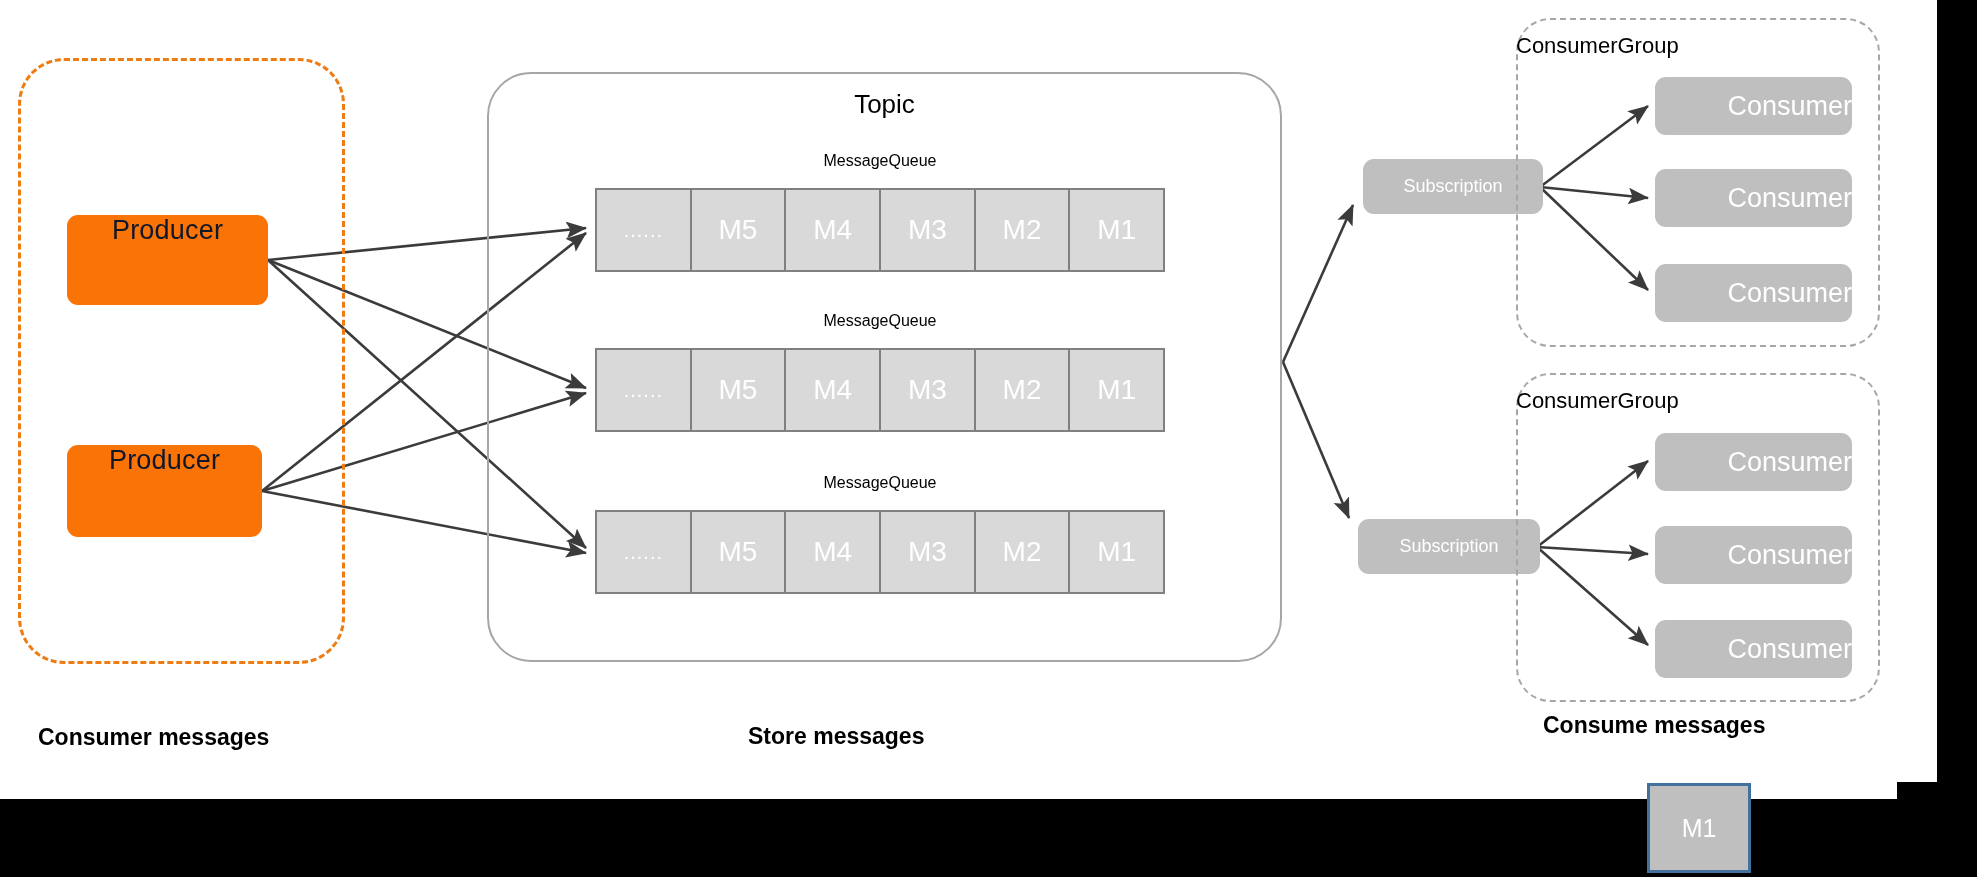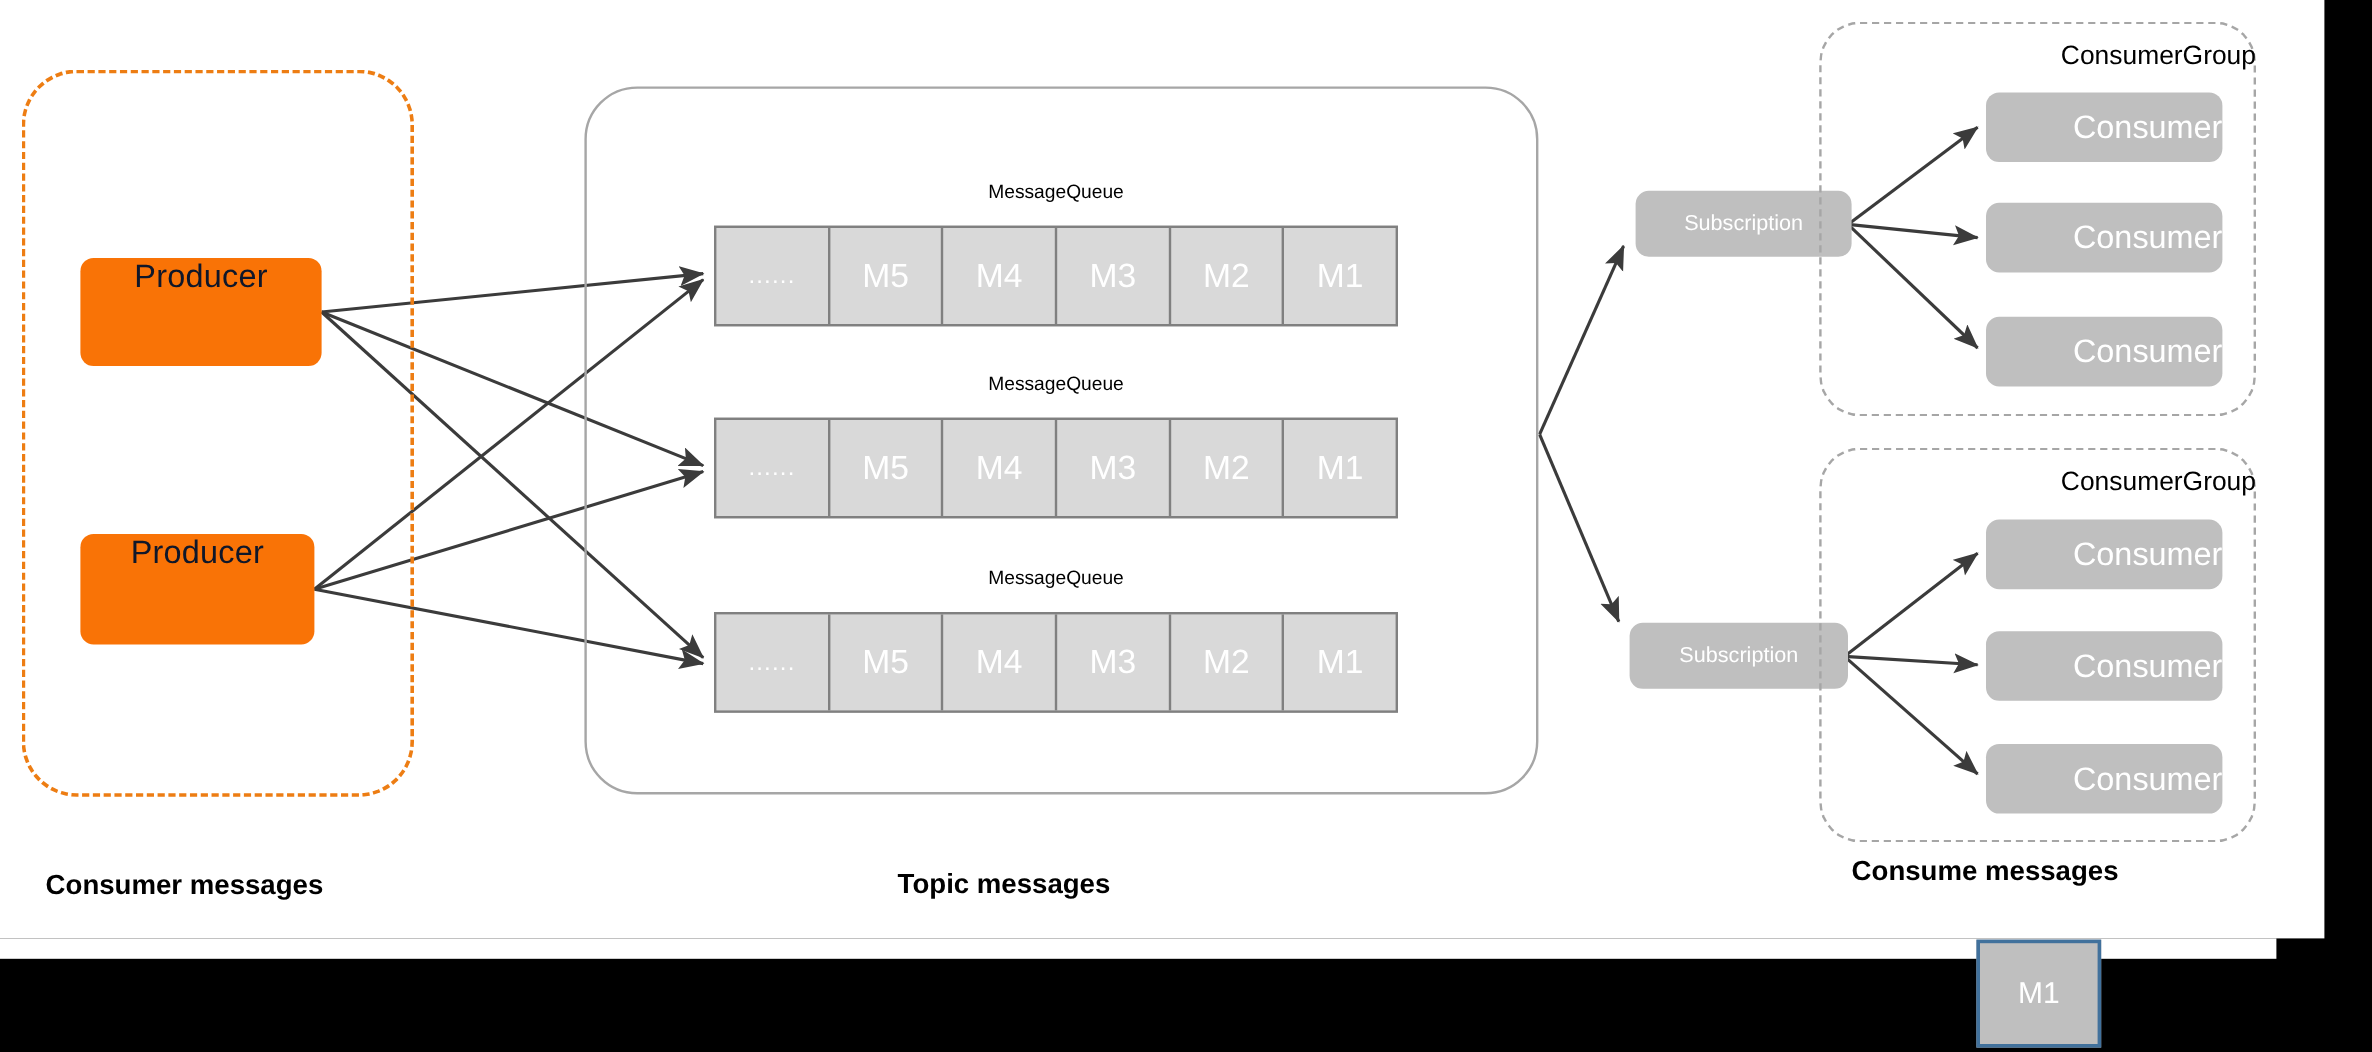--- a/index.html
+++ b/index.html
@@ -127,21 +127,21 @@
     position: absolute;
     font-size: 26px;
     color: #000;
     text-align: center;
     white-space: nowrap;
   }
   .group-title {
     position: absolute;
     font-size: 22px;
     color: #000;
-    text-align: right;
+    text-align: left;
     white-space: nowrap;
   }
   .caption {
     position: absolute;
     font-size: 23px;
     font-weight: bold;
     color: #000;
     white-space: nowrap;
   }
 
@@ -202,20 +202,21 @@
   </div>
 
   <div class="producer-box" style="left:67px; top:445px; width:195px; height:92px;">
     <span>Producer</span>
   </div>
 
   <div class="caption" style="left:38px; top:724px;">Consumer messages</div>
 
   <div class="solid-gray" style="left:487px; top:72px; width:795px; height:590px;"></div>
 
+  <div class="topic-title" style="left:487px; top:89px; width:795px;">Topic</div>
 
   <div class="queue-title" style="left:595px; top:152px; width:570px;">MessageQueue</div>
   <div class="queue" style="left:595px; top:188px; width:570px; height:84px;">
     <div class="cell dots">......</div>
     <div class="cell">M5</div>
     <div class="cell">M4</div>
     <div class="cell">M3</div>
     <div class="cell">M2</div>
     <div class="cell">M1</div>
   </div>
@@ -233,21 +234,21 @@
   <div class="queue-title" style="left:595px; top:474px; width:570px;">MessageQueue</div>
   <div class="queue" style="left:595px; top:510px; width:570px; height:84px;">
     <div class="cell dots">......</div>
     <div class="cell">M5</div>
     <div class="cell">M4</div>
     <div class="cell">M3</div>
     <div class="cell">M2</div>
     <div class="cell">M1</div>
   </div>
 
-  <div class="caption" style="left:748px; top:723px;">Topic messages</div>
+  <div class="caption" style="left:748px; top:723px;">Store messages</div>
 
   <div class="sub-box" style="left:1363px; top:159px; width:180px; height:55px;">
     <span>Subscription</span>
   </div>
 
   <div class="sub-box" style="left:1358px; top:519px; width:182px; height:55px;">
     <span>Subscription</span>
   </div>
 
   <div class="dashed-gray" style="left:1516px; top:18px; width:364px; height:329px;"></div>

